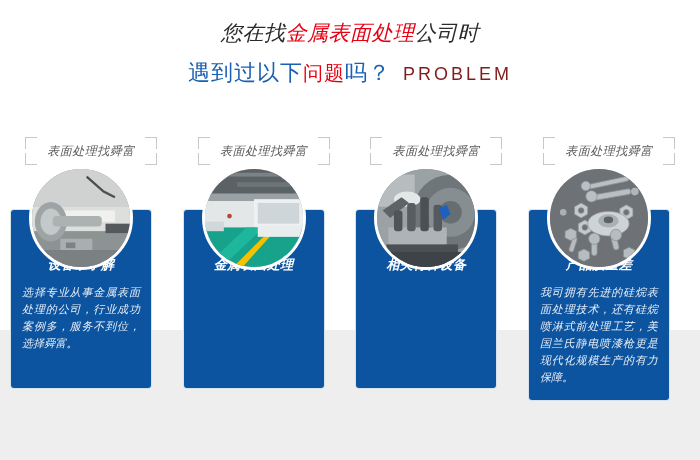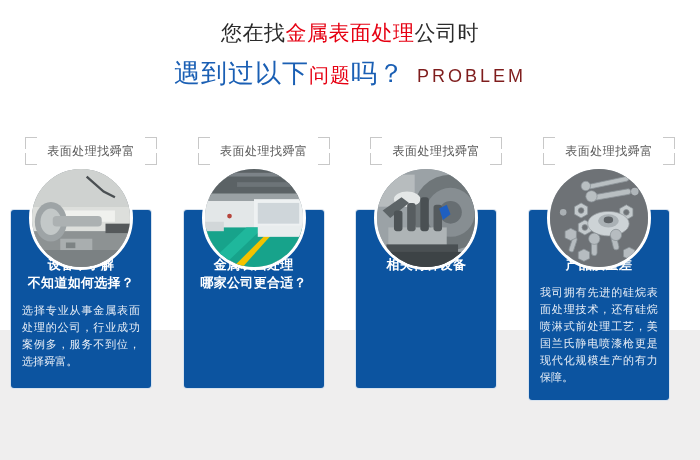--- a/index.html
+++ b/index.html
@@ -33,31 +33,32 @@
     width: 700px;
     text-align: center;
     z-index: 5;
   }
   .headline-line1 {
     font-size: 21px;
     line-height: 30px;
     color: #2b2b2b;
     letter-spacing: 0.5px;
     white-space: nowrap;
+    font-style: italic;
   }
   .headline-line1 .hl-red {
     color: #e60012;
   }
   .headline-line2 {
     margin-top: 8px;
     line-height: 34px;
     white-space: nowrap;
   }
   .headline-line2 .hl-blue {
-    font-size: 26px;
+    font-size: 22px;
     color: #1a5fb4;
     letter-spacing: 1px;
     font-weight: normal;
   }
   .headline-line2 .hl-red {
     font-size: 20px;
     color: #e60012;
     letter-spacing: 1px;
   }
   .headline-line2 .hl-en {
@@ -74,20 +75,21 @@
     left: 11px;
     top: 136px;
     width: 678px;
     display: flex;
     justify-content: space-between;
     z-index: 4;
   }
   .card {
     width: 160px;
     position: relative;
+    font-style: italic;
   }
 
   
   .card-label {
     position: relative;
     height: 30px;
     width: 132px;
     margin: 0 auto 6px auto;
     display: flex;
     align-items: center;
@@ -222,21 +224,20 @@
           <rect x="22" y="50" width="52" height="11" rx="4" fill="#acb1b2"></rect>
           <rect x="30" y="74" width="34" height="20" fill="#a9aeaf"></rect>
           <rect x="36" y="78" width="10" height="6" fill="#7d8384"></rect>
           <path d="M58 8 L76 24 L88 30" stroke="#4a4f52" stroke-width="2.5" fill="none"></path>
           <rect x="78" y="58" width="26" height="10" fill="#55595b"></rect>
           <rect x="0" y="86" width="104" height="18" fill="#7b8183"></rect>
         </svg>
       </div>
       <div class="card-title">
         <div>设备不了解</div>
-        <div>不知道如何选择？</div>
       </div>
       <div class="card-desc">选择专业从事金属表面处理的公司，行业成功案例多，服务不到位，选择舜富。</div>
     </div>
   </div>
 
   <div class="card">
     <div class="card-label">
       <span class="corner tl"></span>
       <span class="corner tr"></span>
       <span class="corner bl"></span>
@@ -257,21 +258,20 @@
           <rect x="0" y="62" width="104" height="42" fill="#17a38b"></rect>
           <path d="M0 104 L44 62 L62 62 L18 104 Z" fill="#1fb79c"></path>
           <path d="M30 104 L68 66 L74 66 L40 104 Z" fill="#f2c200"></path>
           <rect x="56" y="60" width="48" height="12" fill="#e9edee"></rect>
           <rect x="0" y="56" width="20" height="10" fill="#d2d7d9"></rect>
           <circle cx="26" cy="50" r="2.5" fill="#b6453c"></circle>
         </svg>
       </div>
       <div class="card-title">
         <div>金属表面处理</div>
-        <div>哪家公司更合适？</div>
       </div>
     </div>
   </div>
 
   <div class="card">
     <div class="card-label">
       <span class="corner tl"></span>
       <span class="corner tr"></span>
       <span class="corner bl"></span>
       <span class="corner br"></span>

